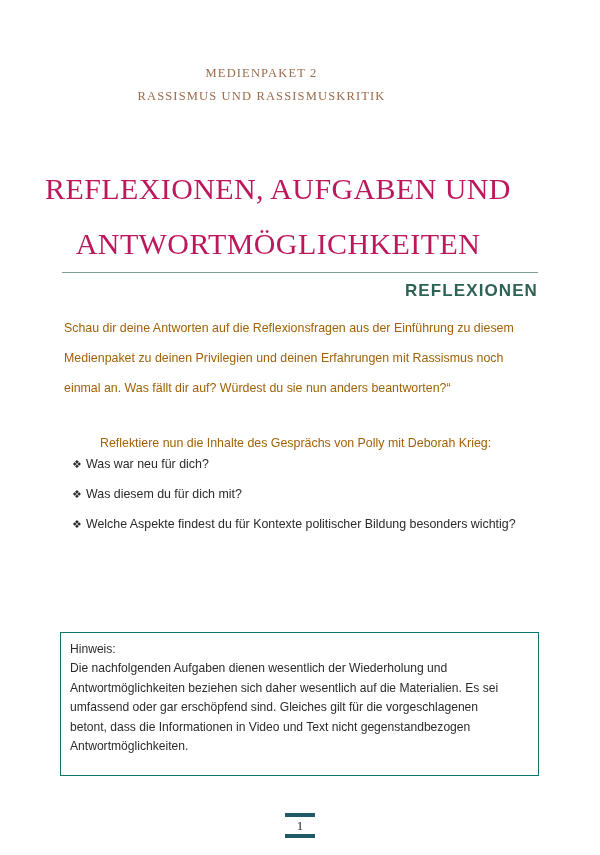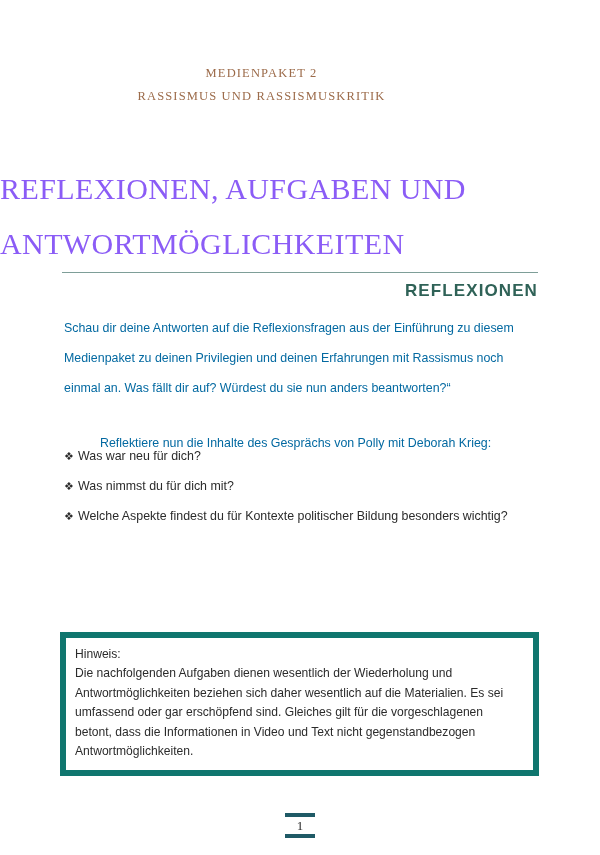--- a/index.html
+++ b/index.html
@@ -40,21 +40,22 @@
     font-weight: 400;
     white-space: nowrap;
   }
 
   
   .doc-title {
     position: absolute;
     left: 0;
     top: 141px;
     width: 556px;
-    color: #8b5cf6;
+    text-align: center;
+    color: #be185d;
     font-family: "Liberation Serif", serif;
     font-size: 30px;
     line-height: 55px;
     font-weight: 400;
     letter-spacing: 0.4px;
   }
   .doc-title .title-line {
     display: block;
     white-space: nowrap;
   }
@@ -78,32 +79,32 @@
     color: #2f6257;
     white-space: nowrap;
   }
 
   
   .body-block {
     position: absolute;
     left: 64px;
     width: 476px;
     font-size: 12.4px;
-    color: #0369a1;
+    color: #a16207;
     line-height: 30px;
   }
   #intro-paragraph { top: 301px; }
   #reflect-lead    { top: 416px; margin-left: 36px; }
 
   .bullet-list {
     position: absolute;
     left: 64px;
     top: 441px;
     width: 476px;
-    margin: 0;
+    margin: 8px;
     padding: 0;
     list-style: none;
   }
   .bullet-item {
     font-size: 12.4px;
     color: #2b2b2b;
     line-height: 30px;
     text-indent: 0;
   }
   .bullet-item .bullet-glyph {
@@ -115,21 +116,21 @@
   }
 
   
   .note-box {
     position: absolute;
     left: 60px;
     top: 632px;
     width: 479px;
     height: 144px;
     box-sizing: border-box;
-    border: 6px solid #0f766e;
+    border: 1px solid #0f766e;
     background: #ffffff;
     padding: 7px 10px 0 9px;
   }
   .note-line {
     font-size: 12.1px;
     color: #2b2b2b;
     line-height: 19.4px;
     white-space: nowrap;
   }
 
@@ -179,21 +180,21 @@
 
   <p class="body-block" id="intro-paragraph">Schau dir deine Antworten auf die Reflexionsfragen aus der Einführung zu diesem Medienpaket zu deinen Privilegien und deinen Erfahrungen mit Rassismus noch einmal an. Was fällt dir auf? Würdest du sie nun anders beantworten?“</p>
 
   <p class="body-block" id="reflect-lead">Reflektiere nun die Inhalte des Gesprächs von Polly mit Deborah Krieg:</p>
 
   <ul class="bullet-list">
     <li class="bullet-item">
       <span class="bullet-glyph">❖</span><span>Was war neu für dich?</span>
     </li>
     <li class="bullet-item">
-      <span class="bullet-glyph">❖</span><span>Was nimmst du für dich mit?</span>
+      <span class="bullet-glyph">❖</span><span>Was diesem du für dich mit?</span>
     </li>
     <li class="bullet-item">
       <span class="bullet-glyph">❖</span><span>Welche Aspekte findest du für Kontexte politischer Bildung besonders wichtig?</span>
     </li>
   </ul>
 
   <div class="note-box">
     <div class="note-line">Hinweis:</div>
     <div class="note-line">Die nachfolgenden Aufgaben dienen wesentlich der Wiederholung und</div>
     <div class="note-line">Antwortmöglichkeiten beziehen sich daher wesentlich auf die Materialien. Es sei</div>

